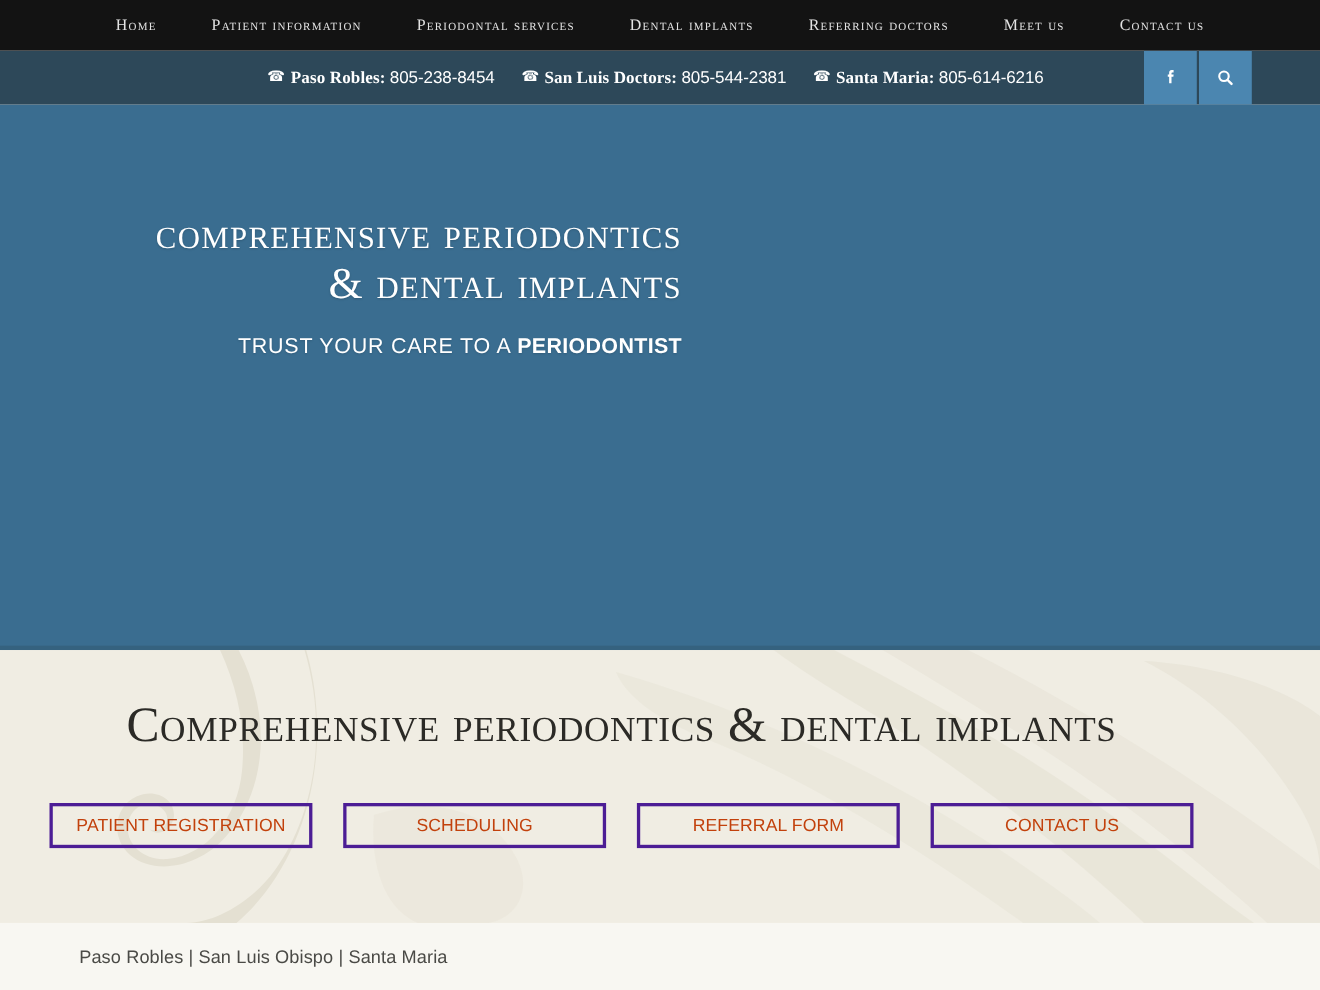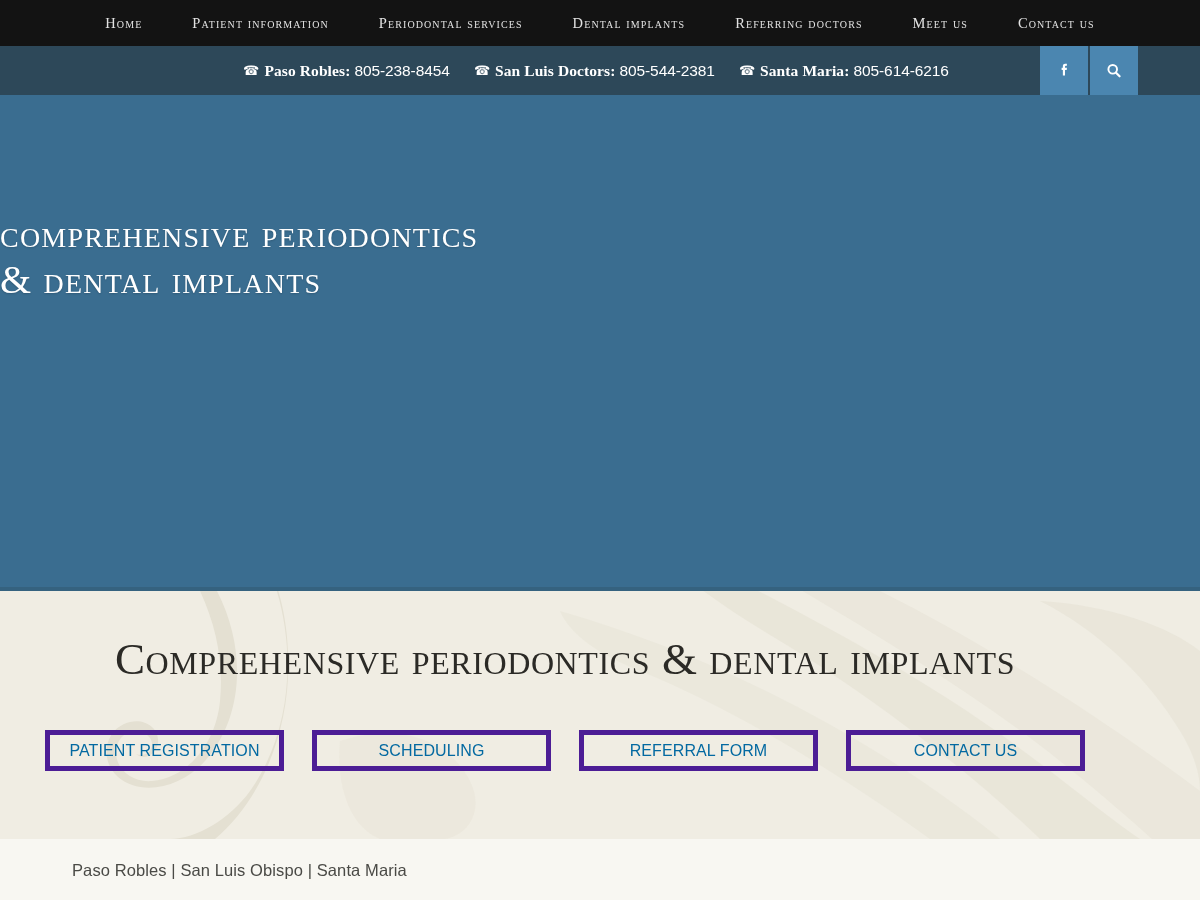--- a/index.html
+++ b/index.html
@@ -119,23 +119,23 @@
   .hero {
     height: 496px;
     background: #3a6d90;
     position: relative;
     overflow: hidden;
     border-bottom: 4px solid #35627f;
   }
   .hero-inner {
     position: absolute;
     left: 0;
-    top: 116px;
+    top: 94px;
     width: 620px;
-    text-align: left;
+    text-align: right;
   }
   .hero-title {
     font-family: "Liberation Serif", serif;
     color: #ffffff;
     font-size: 40px;
     line-height: 1.16;
     font-variant: small-caps;
     text-transform: lowercase;
     letter-spacing: 1.2px;
     font-weight: 400;
@@ -187,23 +187,23 @@
 
   .btn-row {
     margin-top: 45px;
     display: flex;
     justify-content: center;
     gap: 28px;
   }
   .cta-btn {
     width: 239px;
     height: 41px;
-    border: 5px solid #4c1d95;
+    border: 3px solid #4c1d95;
     background: transparent;
-    color: #0369a1;
+    color: #c2410c;
     font-family: "Liberation Sans", sans-serif;
     font-size: 16px;
     letter-spacing: .1px;
     text-transform: uppercase;
     display: flex;
     align-items: center;
     justify-content: center;
     cursor: pointer;
     text-decoration: none;
     font-weight: 400;
@@ -282,20 +282,23 @@
     </div>
 
   </div>
 
   <section class="hero">
     <div class="hero-inner">
       <h1 class="hero-title">
         <span class="hero-title-l1">Comprehensive Periodontics</span>
         <span class="hero-title-l2">&amp; Dental Implants</span>
       </h1>
+      <div class="hero-sub">
+        <span>TRUST YOUR CARE TO A </span><b>PERIODONTIST</b>
+      </div>
     </div>
   </section>
 
   <section class="band">
 
     <svg class="band-art" viewBox="0 0 1200 248" preserveAspectRatio="none">
       <g fill="#e4e0d2">
         <path d="M190 -40 C 250 30, 250 120, 205 170 C 180 198, 140 205, 118 186 C 100 170, 104 142, 124 133 C 142 125, 160 136, 158 152 C 156 164, 144 170, 136 163 C 148 167, 156 156, 150 147 C 142 136, 124 138, 118 152 C 110 172, 128 192, 152 190 C 188 187, 216 152, 220 110 C 225 58, 210 10, 178 -40 Z"></path>
         <path d="M250 -60 C 300 20, 300 130, 250 200 C 230 228, 196 248, 170 248 L 215 248 C 260 210, 292 140, 288 60 C 286 12, 272 -26, 252 -60 Z"></path>
         <path d="M640 -60 C 760 0, 900 70, 1010 150 C 1070 194, 1110 228, 1140 248 L 1040 248 C 980 190, 880 110, 780 50 C 720 14, 670 -20, 640 -60 Z" opacity=".55"></path>

